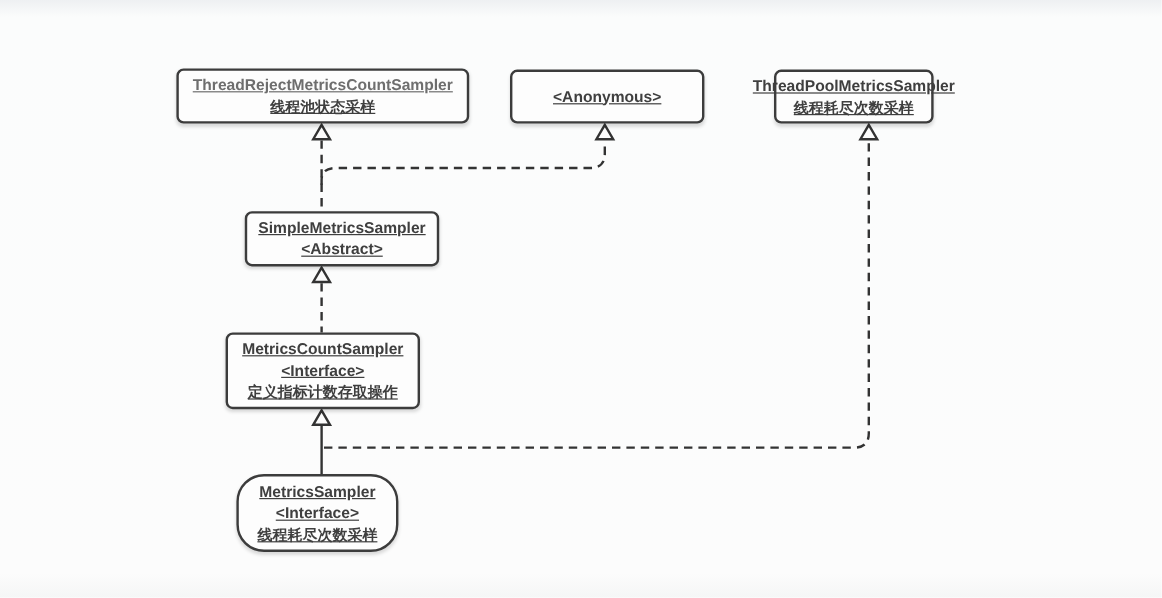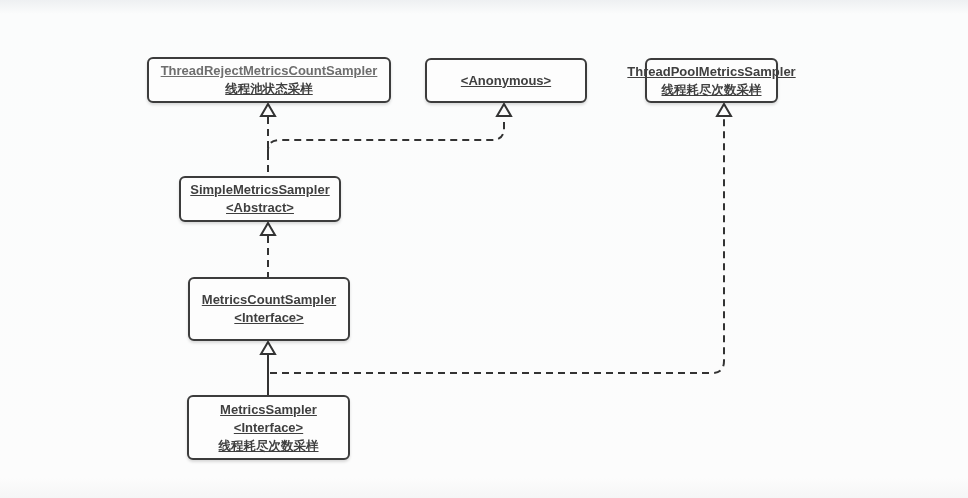--- a/index.html
+++ b/index.html
@@ -42,23 +42,23 @@
     white-space: nowrap;
     text-decoration: underline;
   }
   .node .ln.muted { color: #6e6e6e; }
   .node .ln.zh { font-size: 12.5px; }
 
   
   #node-thread-reject  { left: 147px; top: 57px;  width: 244px; height: 46px; }
   #node-anonymous      { left: 425px; top: 58px;  width: 162px; height: 45px; }
   #node-thread-pool    { left: 645px; top: 58px;  width: 133px; height: 45px; }
-  #node-simple         { left: 179px; top: 176px; width: 162px; height: 46px; }
+  #node-simple         { left: 204px; top: 176px; width: 162px; height: 46px; }
   #node-metrics-count  { left: 188px; top: 277px; width: 162px; height: 64px; }
-  #node-metrics        { left: 187px; top: 395px; width: 163px; height: 65px; }
+  #node-metrics        { left: 197px; top: 395px; width: 135px; height: 65px; border-radius: 23px; }
 </style>
 </head>
 <body>
 
 <div class="canvas">
 
   <svg class="wires" viewBox="0 0 968 498" fill="none" stroke="#333333" stroke-width="2">
 
     <path d="M268 117 L268 176" stroke-dasharray="7 5"></path>
 
@@ -92,20 +92,21 @@
   </div>
 
   <div class="node" id="node-simple">
     <span class="ln">SimpleMetricsSampler</span>
     <span class="ln">&lt;Abstract&gt;</span>
   </div>
 
   <div class="node" id="node-metrics-count">
     <span class="ln">MetricsCountSampler</span>
     <span class="ln">&lt;Interface&gt;</span>
+    <span class="ln zh">定义指标计数存取操作</span>
   </div>
 
   <div class="node" id="node-metrics">
     <span class="ln">MetricsSampler</span>
     <span class="ln">&lt;Interface&gt;</span>
     <span class="ln zh">线程耗尽次数采样</span>
   </div>
 
 </div>
 

